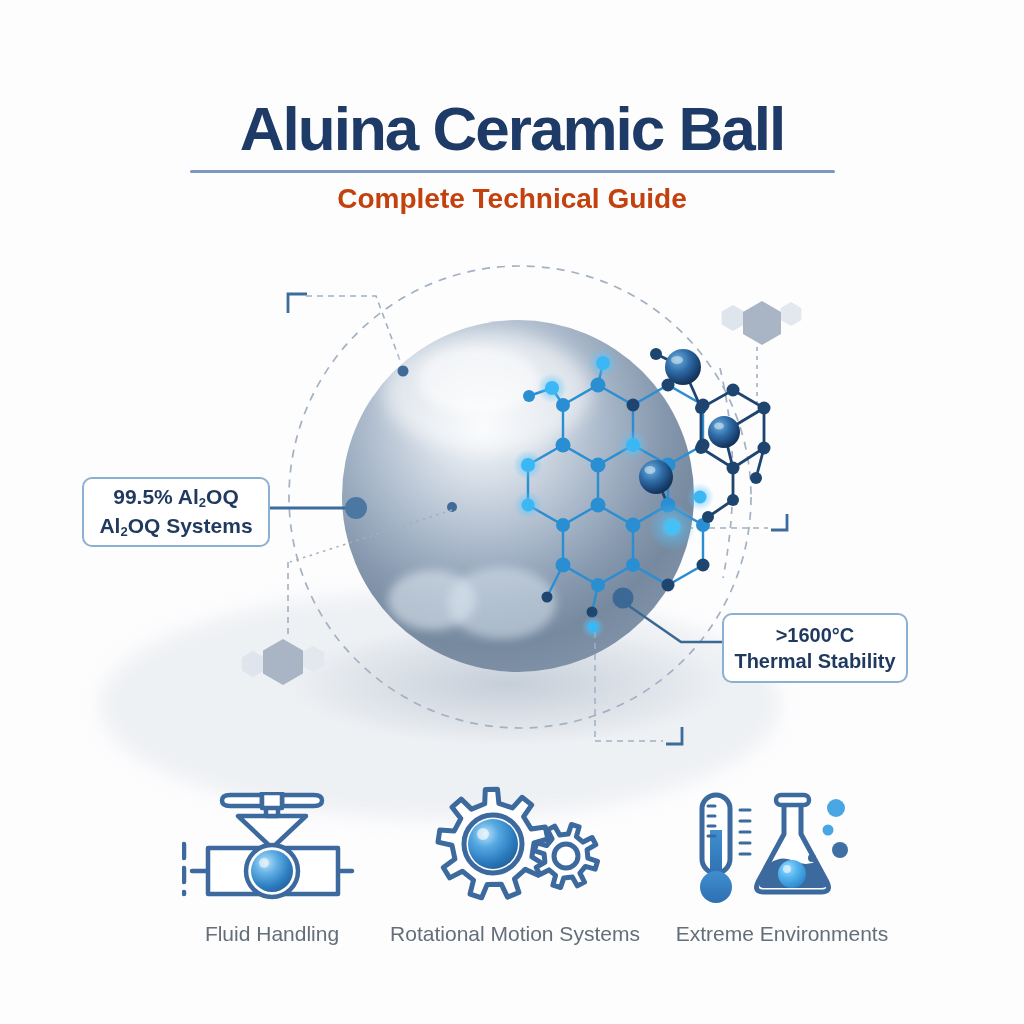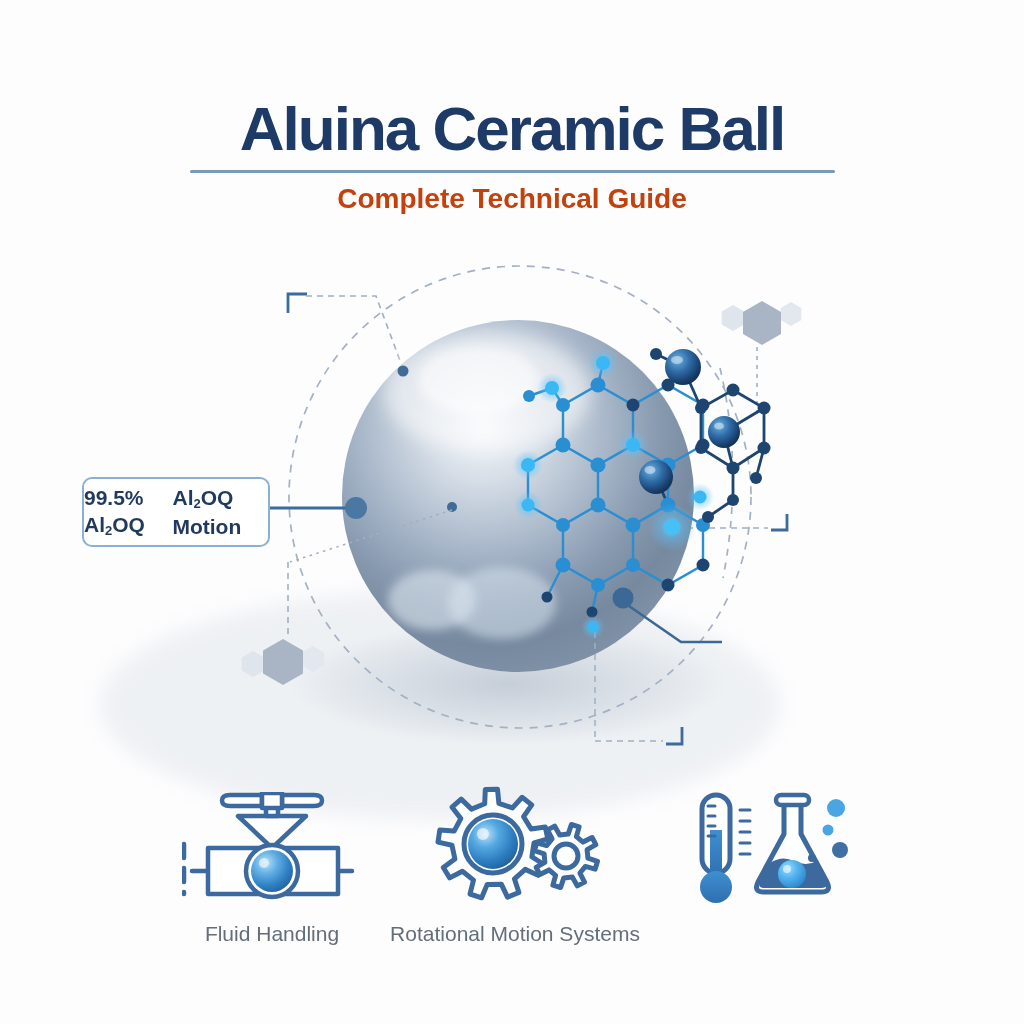--- a/index.html
+++ b/index.html
@@ -7,21 +7,21 @@
           font-family:"Liberation Sans", sans-serif;}
   
   .hdr{position:absolute;top:96px;left:0;width:1024px;text-align:center;}
   .title{font-size:62px;font-weight:bold;letter-spacing:-2px;color:#1e3a66;line-height:1.05;}
   .rule{width:645px;height:3px;background:#7a99bb;margin:9px auto 10px auto;border-radius:2px;}
   .subtitle{font-size:28px;font-weight:bold;color:#c2410c;letter-spacing:0px;}
   
   .art{position:absolute;left:0;top:0;width:1024px;height:1024px;}
   
   .callout{position:absolute;background:#ffffff;border:2px solid #8ab0d4;border-radius:10px;
-           display:flex;flex-direction:row;justify-content:center;align-items:center;
+           display:flex;flex-direction:column;justify-content:center;align-items:center;
            color:#1f3a5e;font-weight:bold;line-height:1.3;}
   .callout.left{left:82px;top:477px;width:184px;height:66px;font-size:21px;}
   .callout.right{left:722px;top:613px;width:182px;height:66px;font-size:20px;}
   .sub{font-size:0.62em;vertical-align:-0.22em;}
   
   .feat-label{position:absolute;top:922px;text-align:center;font-size:21px;color:#646e79;}
   .fl1{left:152px;width:240px;}
   .fl2{left:380px;width:270px;}
   .fl3{left:650px;width:264px;}
   .icon-svg{position:absolute;}
@@ -243,21 +243,25 @@
       <circle cx="356" cy="508" r="11" fill="#4b77a3"></circle>
     </g>
     <g>
       <circle cx="623" cy="598" r="10.5" fill="#3b6894"></circle>
       <path d="M629,606 L681,642 L722,642" fill="none" stroke="#3b6894" stroke-width="2.6"></path>
     </g>
   </svg>
 
   <div class="callout left">
     <div><span>99.5% Al</span><span class="sub">2</span><span>OQ</span></div>
-    <div><span>Al</span><span class="sub">2</span><span>OQ Motion</span></div>
+    <div><span>Al</span><span class="sub">2</span><span>OQ Systems</span></div>
+  </div>
+  <div class="callout right">
+    <div>&gt;1600°C</div>
+    <div>Thermal Stability</div>
   </div>
 
   <svg class="icon-svg iv" width="180" height="122" viewBox="0 0 180 122">
     <defs>
       <radialGradient id="ballG1" cx="35%" cy="30%" r="75%">
         <stop offset="0%" stop-color="#bfe2f7"></stop>
           <stop offset="35%" stop-color="#64b1e6"></stop>
         <stop offset="75%" stop-color="#2e7fc2"></stop>
           <stop offset="100%" stop-color="#2465a0"></stop>
       </radialGradient>
@@ -334,14 +338,15 @@
       <circle cx="99" cy="79" r="4" fill="#ffffff" opacity="0.55"></circle>
       <circle cx="124" cy="68" r="4" fill="#3d6a9e"></circle>
       <circle cx="148" cy="18" r="9" fill="#4aa6e2"></circle>
       <circle cx="140" cy="40" r="5.5" fill="#4aa6e2"></circle>
       <circle cx="152" cy="60" r="8" fill="#3f6fa3"></circle>
     </g>
   </svg>
 
   <div class="feat-label fl1">Fluid Handling</div>
   <div class="feat-label fl2">Rotational Motion Systems</div>
+  <div class="feat-label fl3">Extreme Environments</div>
 
 </div>
 
 </body></html>

